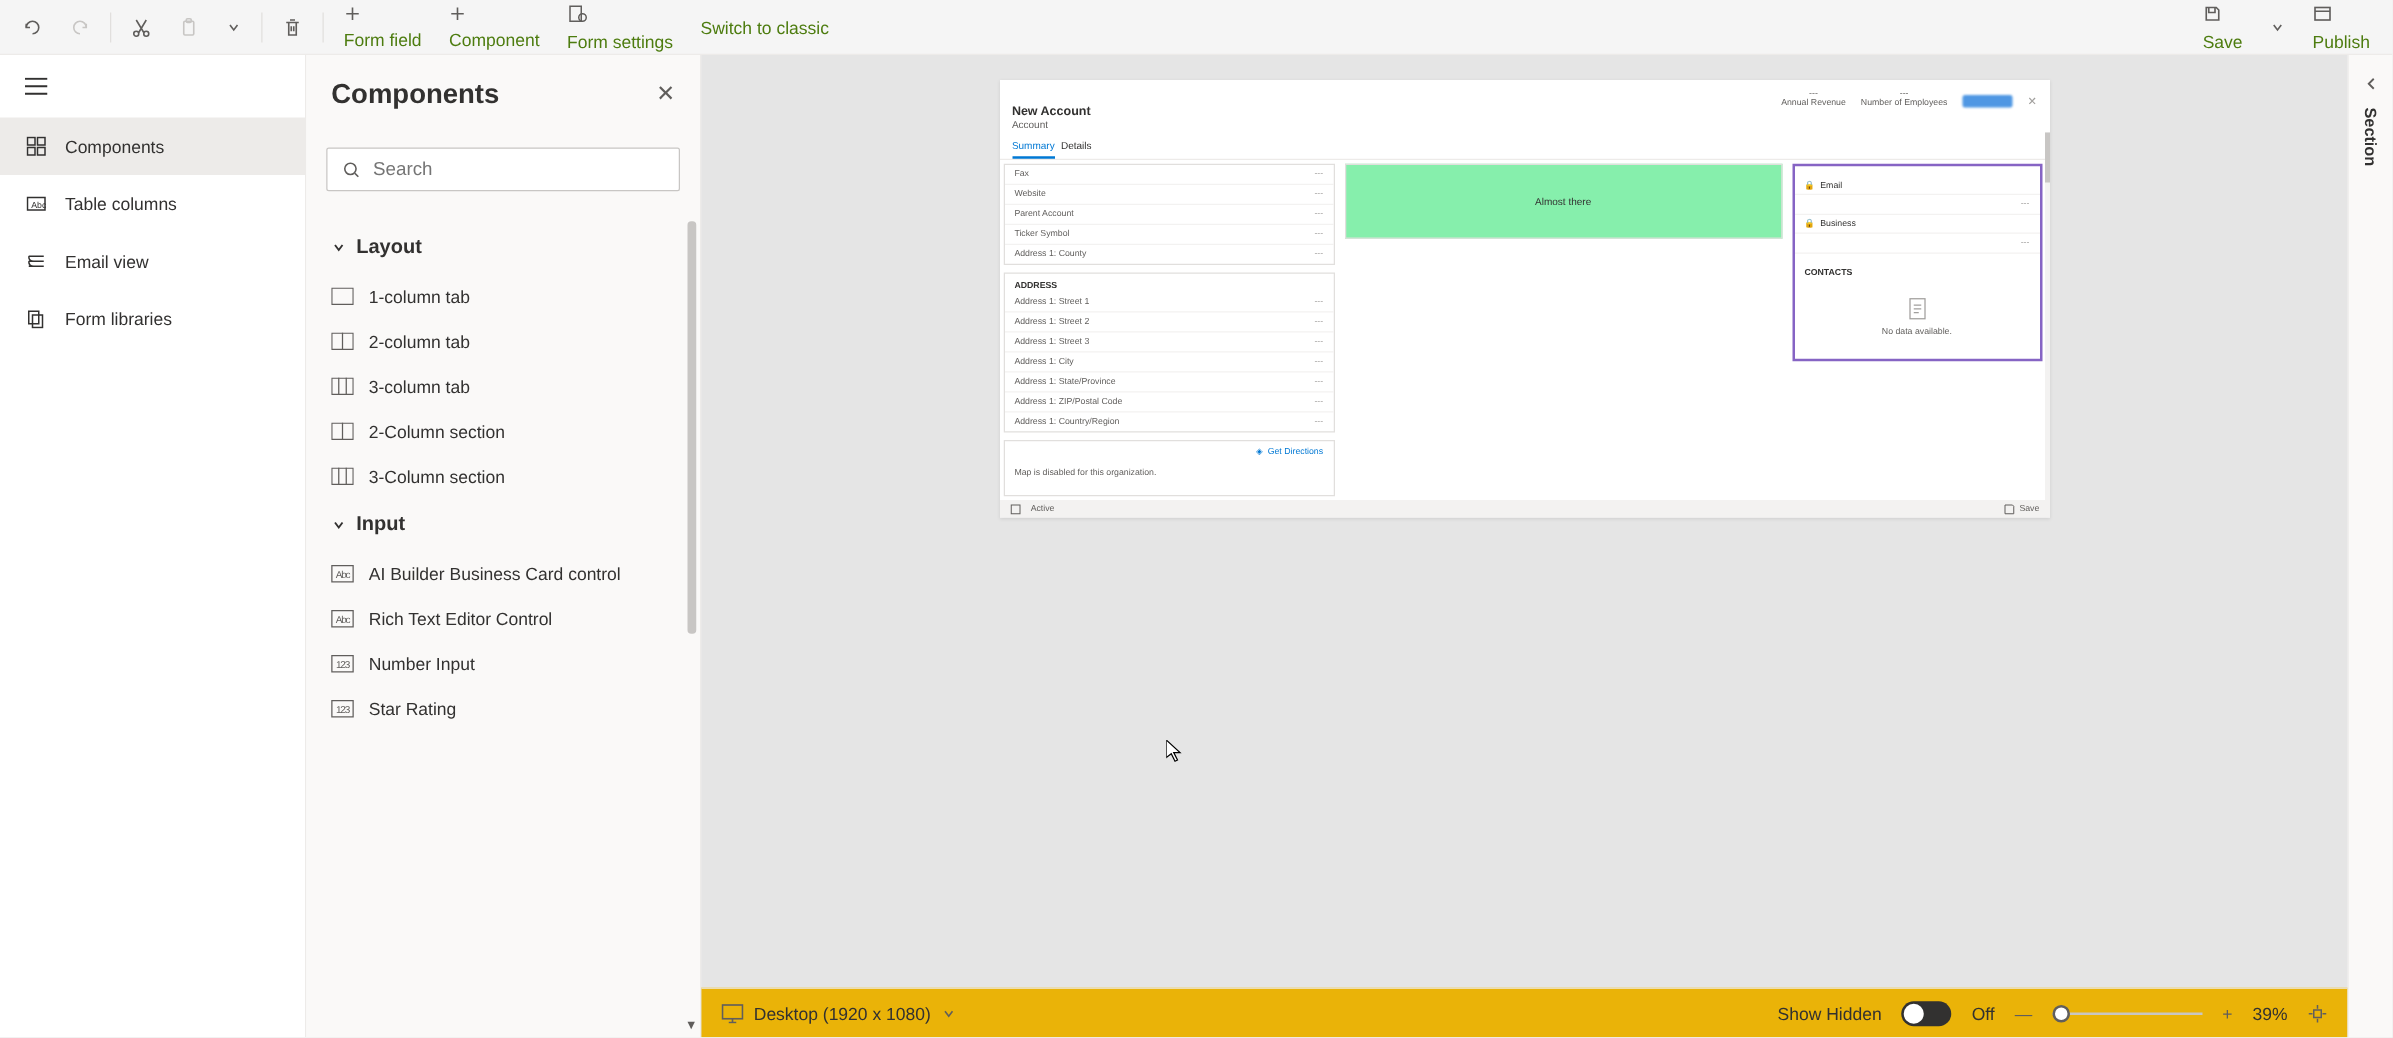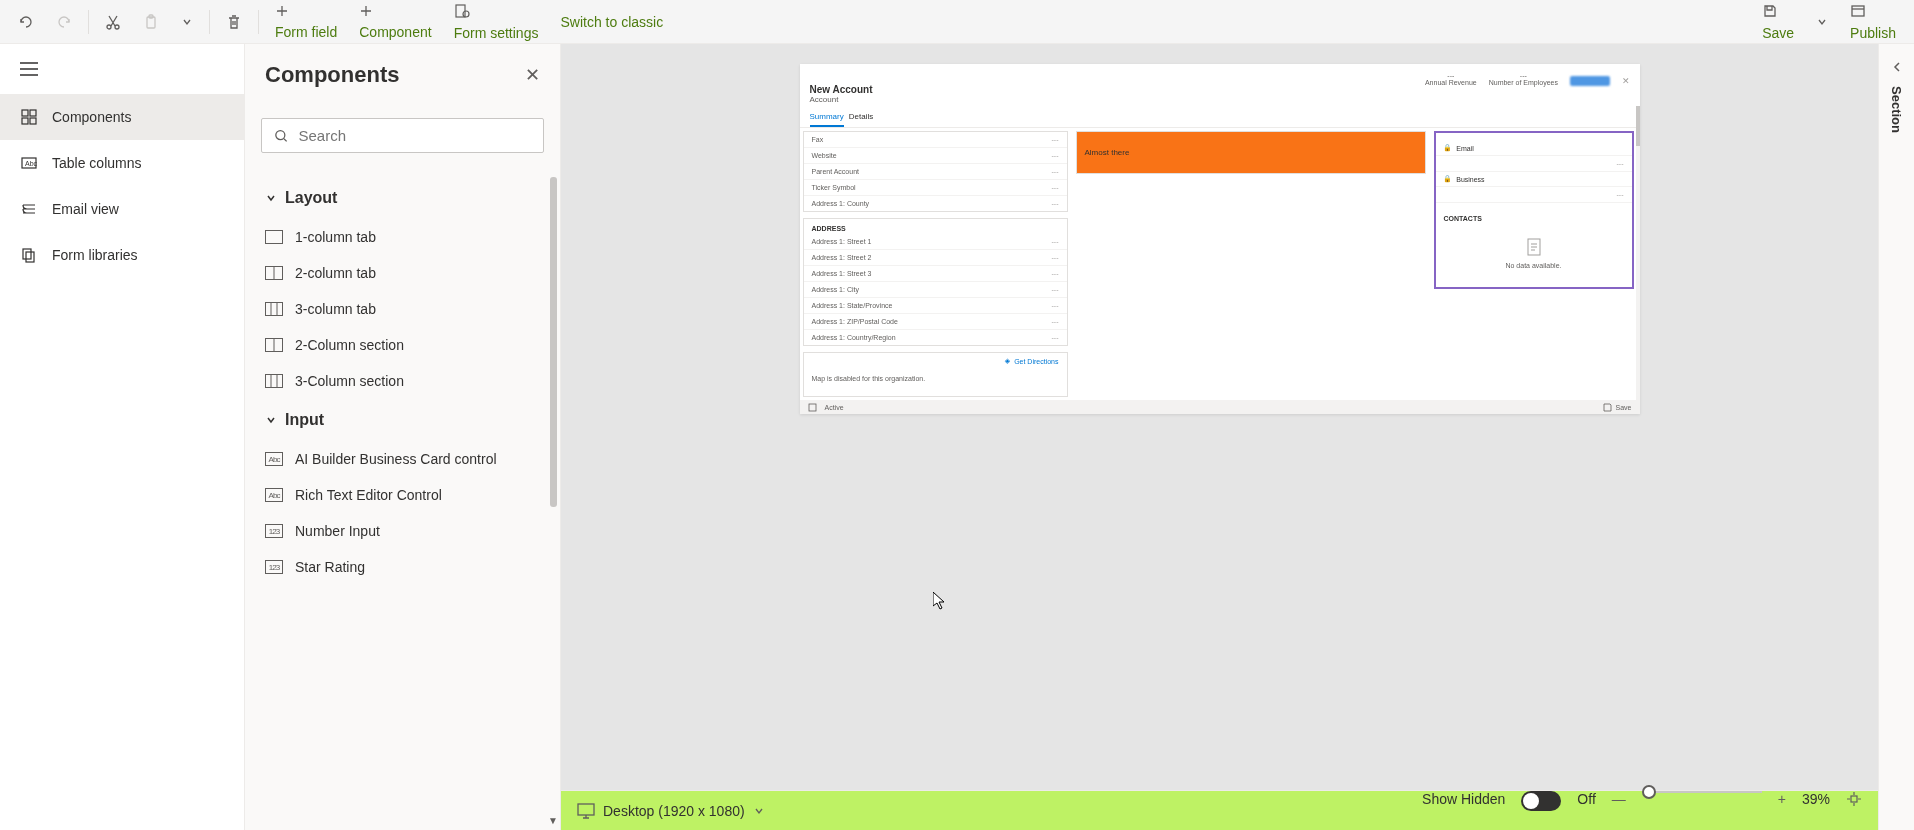--- a/index.html
+++ b/index.html
@@ -58,35 +58,35 @@
     .col-1 { width: 265px; }
     .col-2 { flex: 1; }
     .col-3 { width: 200px; }
     .card { border: 1px solid #e1dfdd; background: #fff; }
     .sel-card { border: 2px solid #8664c4; }
     .field-row { display: flex; justify-content: space-between; padding: 4px 8px; border-bottom: 1px solid #f3f2f1; font-size: 7px; }
     .field-row:last-child { border-bottom: none; }
     .field-label { color: #605e5c; max-width: 65%; }
     .field-val { color: #a19f9d; }
     .section-title { padding: 6px 8px 2px; font-size: 7px; font-weight: 600; }
-    .timeline-card { border: 1px solid #e1dfdd; background: #f97316; padding: 8px; text-align: center; font-size: 8px; height: 43px; display: flex; align-items: center; }
+    .timeline-card { border: 1px solid #e1dfdd; background: #86efac; padding: 8px; text-align: center; font-size: 8px; height: 60px; display: flex; align-items: center; justify-content: center; }
     .lock-row { display: flex; align-items: center; gap: 4px; padding: 3px 8px; font-size: 7px; border-bottom: 1px solid #f3f2f1; }
     .lock-ico { font-size: 7px; color: #605e5c; }
     .nodata { display: flex; flex-direction: column; align-items: center; padding: 14px 0 18px; gap: 6px; font-size: 7px; color: #605e5c; }
     .map-card { border: 1px solid #e1dfdd; background: #fff; }
     .map-head { display: flex; justify-content: flex-end; padding: 4px 8px; font-size: 7px; color: #0078d4; gap: 4px; align-items: center; }
     .map-body { padding: 6px 8px 14px; font-size: 7px; color: #605e5c; }
     .form-footer { height: 14px; background: #f3f2f1; display: flex; align-items: center; padding: 0 8px; font-size: 7px; color: #605e5c; justify-content: space-between; }
     .footer-left { display: flex; gap: 8px; align-items: center; }
     .footer-right { display: flex; gap: 4px; align-items: center; }
     .form-scroll { position: absolute; right: 0; top: 42px; bottom: 14px; width: 4px; background: #f3f2f1; }
     .form-scroll-thumb { position: absolute; right: 0; top: 0; width: 4px; height: 40px; background: #c8c6c4; }
     
     
-    .bottom-bar { height: 40px; background: #bef264; border-top: 1px solid #edebe9; display: flex; padding: 0 16px; gap: 16px; font-size: 14px; }
+    .bottom-bar { height: 40px; background: #eab308; border-top: 1px solid #edebe9; display: flex; align-items: center; padding: 0 16px; gap: 16px; font-size: 14px; }
     .device-sel { display: flex; align-items: center; gap: 8px; cursor: pointer; }
     .toggle { width: 40px; height: 20px; border-radius: 10px; background: #323130; position: relative; cursor: pointer; }
     .toggle::after { content: ''; position: absolute; left: 2px; top: 2px; width: 16px; height: 16px; background: #fff; border-radius: 50%; }
     .zoom-track { width: 120px; height: 2px; background: #c8c6c4; position: relative; }
     .zoom-thumb { position: absolute; left: 0px; top: -6px; width: 14px; height: 14px; background: #fff; border: 2px solid #605e5c; border-radius: 50%; }
     
     
     .right-edge { width: 36px; background: #faf9f8; border-left: 1px solid #edebe9; display: flex; flex-direction: column; align-items: center; padding-top: 16px; gap: 12px; }
     .vert-text { writing-mode: vertical-rl; font-size: 13px; font-weight: 600; }
     

